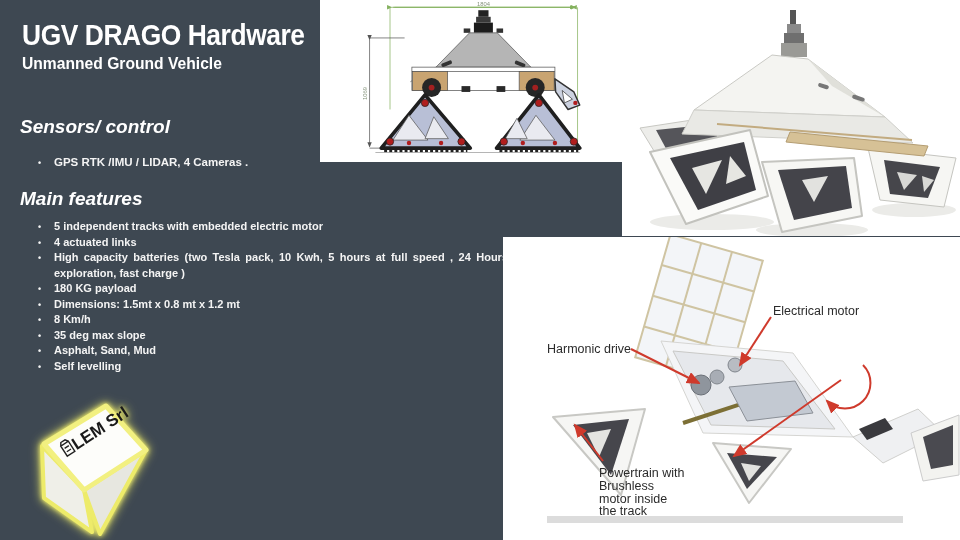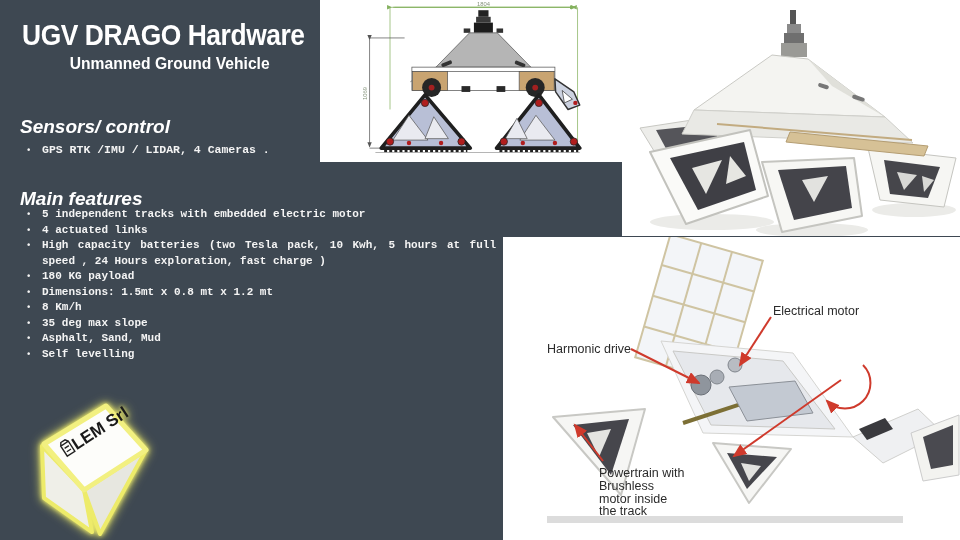--- a/index.html
+++ b/index.html
@@ -1,27 +1,27 @@
 <!DOCTYPE html>
 <html><head>
 <meta charset="utf-8">
 <style>
   html,body{margin:0;padding:0;background:#222;}
   .slide{position:relative;width:960px;height:540px;background:#3e4852;overflow:hidden;
          font-family:"Liberation Sans",sans-serif;}
   
-  .titleblock{position:absolute;left:22px;top:18px;color:#fff;text-align:center;}
+  .titleblock{position:absolute;left:22px;top:18px;color:#fff;}
   .title{font-size:30px;font-weight:bold;letter-spacing:-.5px;transform:scaleX(.88);
          transform-origin:left top;white-space:nowrap;line-height:34px;}
   .subtitle{font-size:17px;font-weight:bold;transform:scaleX(.92);transform-origin:left top;
             white-space:nowrap;line-height:20px;margin-top:2px;}
   .sec-heading{position:absolute;left:20px;color:#fff;font-size:19px;font-weight:bold;
                font-style:italic;white-space:nowrap;}
-  .blist{position:absolute;left:14px;margin:0;padding:0;list-style:none;
-         font-family:Liberation Mono, monospace;font-weight:bold;color:#f4f4f4;}
+  .blist{position:absolute;left:14px;margin:12px;padding:0;list-style:none;
+         font-family:Liberation Sans, sans-serif;font-weight:bold;color:#f4f4f4;}
   .blist li{position:relative;padding-left:28px;}
   .blist li::before{content:"\2022";position:absolute;left:12px;font-size:9px;top:1px;}
   .sensors-list{top:143px;width:300px;font-size:11.5px;line-height:14.5px;}
   .features-list{top:207px;width:482px;font-size:11px;line-height:15.5px;}
   .features-list li{text-align:justify;}
   
   .imgbox{position:absolute;background:#fff;}
   #drawing-img{left:320px;top:0;width:302px;height:162px;}
   #render-img{left:622px;top:0;width:338px;height:236px;}
   #bottom-img{left:503px;top:237px;width:457px;height:303px;}

